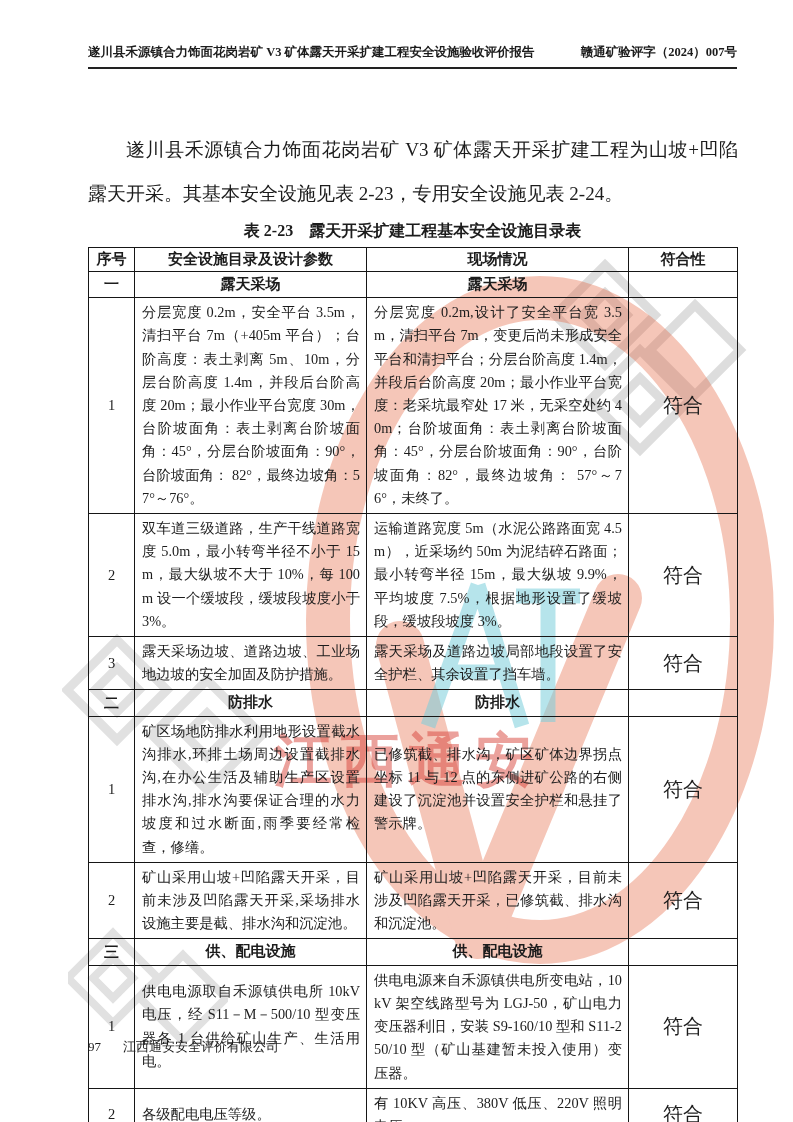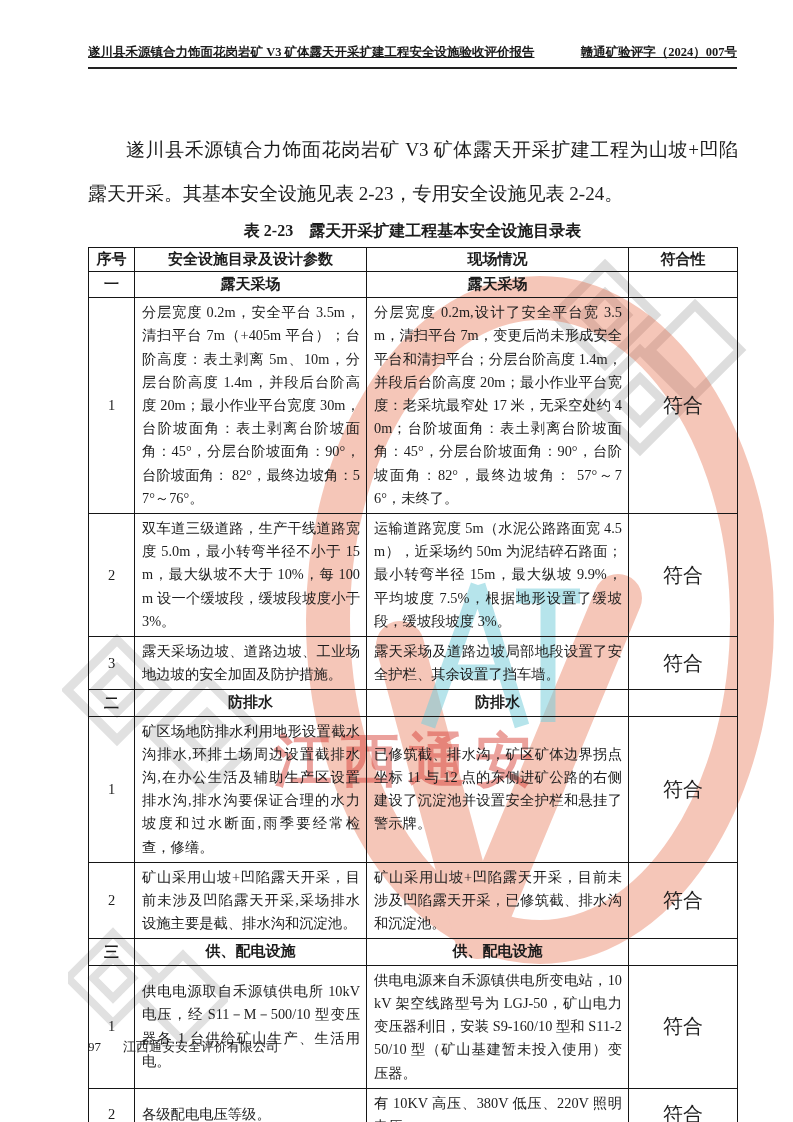--- a/index.html
+++ b/index.html
@@ -8,21 +8,21 @@
     font-family:"Liberation Serif","DejaVu Serif",serif;
     color:#1c1c1c;
   }
   .page{position:absolute;inset:0;}
 
   
   .doc-header{
     position:absolute;left:88px;top:44px;width:649px;
     border-bottom:2px solid #222;padding-bottom:6px;
     display:flex;justify-content:space-between;align-items:flex-end;
-    font-weight:bold;font-size:12.5px;white-space:nowrap;text-decoration:underline;
+    font-weight:bold;font-size:12.5px;white-space:nowrap;
   }
   .doc-header .left{letter-spacing:0;}
   .doc-header .right{margin-left:0;}
 
   
   .section-title{
     position:absolute;left:88px;top:103px;
     font-size:20.5px;font-weight:bold;
   }
   .body-paragraph{

